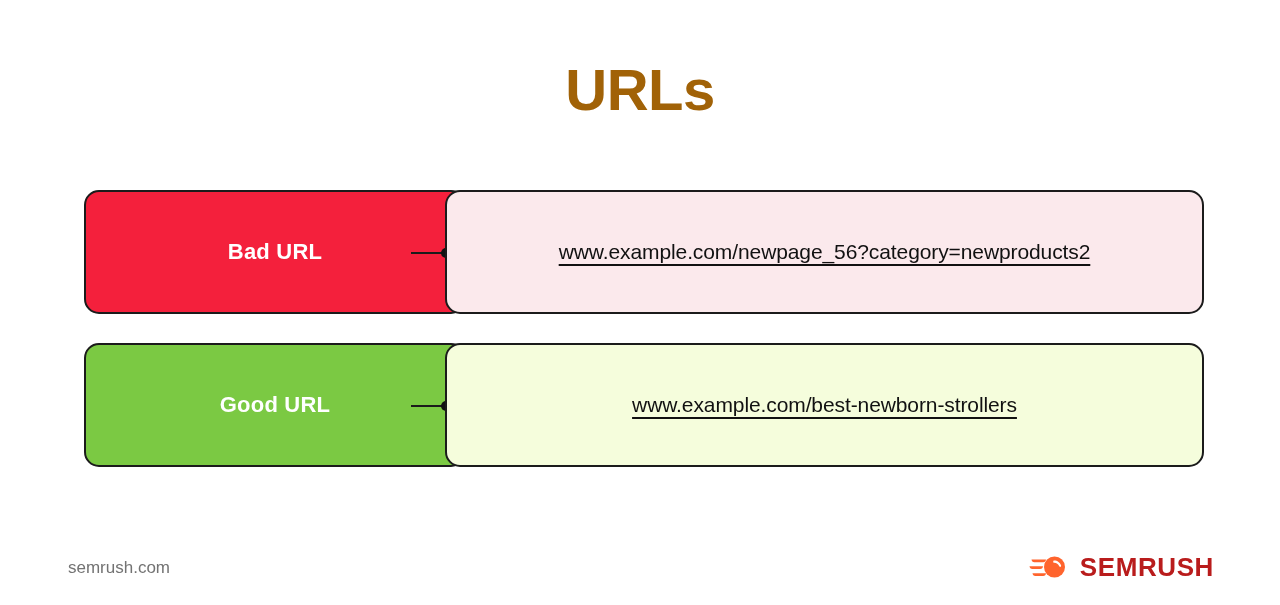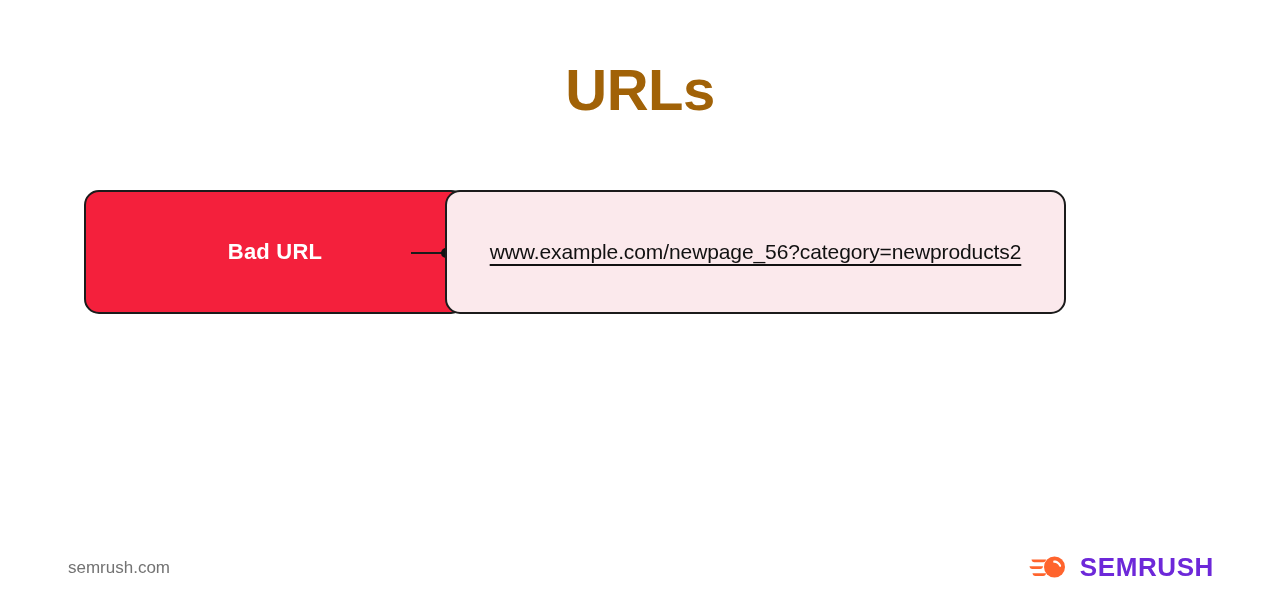--- a/index.html
+++ b/index.html
@@ -62,21 +62,21 @@
     color: #ffffff;
     font-size: 22px;
     font-weight: bold;
     letter-spacing: 0.2px;
   }
 
   .panel {
     position: absolute;
     left: 361px;
     top: 0;
-    width: 621px;
+    width: 759px;
     height: 124px;
     box-sizing: border-box;
     border: 2px solid #1b1b1b;
     border-radius: 15px;
     display: flex;
     align-items: center;
     justify-content: center;
   }
   .url-text {
     font-size: 21px;
@@ -151,29 +151,42 @@
 
     <div class="connector">
       <span class="connector-dot"></span>
     </div>
 
     <div class="panel" id="bad-panel" style="background: rgb(251, 233, 236);">
       <span class="url-text">www.example.com/newpage_56?category=newproducts2</span>
     </div>
   </div>
 
+  <div class="row row-good">
+    <div class="label-box" id="good-label-box" style="background: rgb(123, 201, 67);">
+      <span class="label-text" style="color: rgb(255, 255, 255);">Good URL</span>
+    </div>
+
+    <div class="connector">
+      <span class="connector-dot"></span>
+    </div>
+
+    <div class="panel" id="good-panel" style="background: rgb(245, 253, 220);">
+      <span class="url-text">www.example.com/best-newborn-strollers</span>
+    </div>
+  </div>
 
   <div class="footer-site">semrush.com</div>
 
   <div class="logo">
     <svg class="logo-mark" viewBox="0 0 40 30">
       <g id="comet-mark" fill="#FF642D">
         <circle cx="25.5" cy="15" r="10.5"></circle>
         <path d="M2.5 7.5 L17 7.5 C17 9.1 15.8 10.3 14.2 10.3 L5.3 10.3 C3.8 10.3 2.5 9.1 2.5 7.5 Z"></path>
         <path d="M0.5 14.3 L14 14.3 C14 15.9 12.8 17.1 11.2 17.1 L3.3 17.1 C1.8 17.1 0.5 15.9 0.5 14.3 Z"></path>
         <path d="M3.5 21.2 L17 21.2 C17 22.8 15.8 24 14.2 24 L6.3 24 C4.8 24 3.5 22.8 3.5 21.2 Z"></path>
       </g>
       <path d="M25.2 8.6 C28.4 8.6 31.2 10.7 32.1 13.6 C32.3 14.3 31.8 14.9 31.1 14.9 C30.6 14.9 30.2 14.6 30.1 14.1 C29.4 12.1 27.5 10.7 25.2 10.7 C24.6 10.7 24.2 10.2 24.2 9.65 C24.2 9.1 24.6 8.6 25.2 8.6 Z" fill="#FFFFFF"></path>
     </svg>
-    <span class="logo-word" style="color: #6d28d9;">SEMRUSH</span>
+    <span class="logo-word" style="color: #b91c1c;">SEMRUSH</span>
   </div>
 
 </div>
 
 </body></html>

